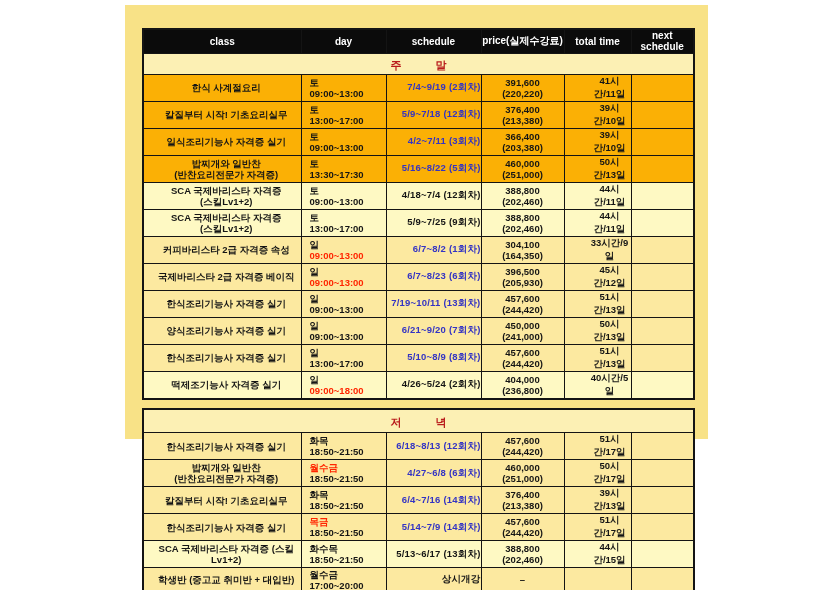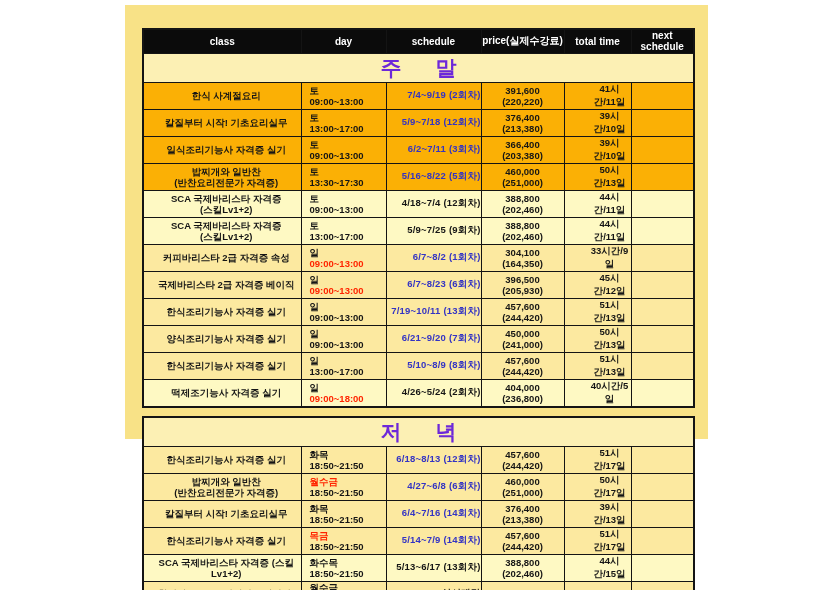--- a/index.html
+++ b/index.html
@@ -30,21 +30,21 @@
     background: #0b0b0b; color: #ffffff;
     font-size: 10px; font-weight: bold;
     height: 24px; text-align: center;
   }
   .section-row td {
     background: #FCF0B4; height: 21px;
     text-align: center; vertical-align: middle;
   }
   .evening .section-row td { height: 24px; }
   .sec-title {
-    font-size: 21px; font-weight: bold; color: #6d28d9;
+    font-size: 11px; font-weight: bold; color: #b91c1c;
     letter-spacing: 34px; margin-right: -34px;
   }
   tr.row td {
     height: 27px; font-size: 9.5px; font-weight: bold;
     color: #151515; vertical-align: middle;
   }
   .evening tr.row td { height: 25px; }
   .bg-orange td { background: #FBB005; }
   .bg-yellow td { background: #fef9c3; }
   .bg-light  td { background: #FCE9A0; }
@@ -113,21 +113,21 @@
 (213,380)</td>
             <td class="c-total">39시간/10일</td>
             <td class="c-next"></td>
           </tr>
           <tr class="row bg-orange">
             <td class="c-class">일식조리기능사 자격증 실기</td>
             <td class="c-day">
               <div>토</div>
               <div>09:00~13:00</div>
             </td>
-            <td class="c-schedule sched-blue">6/2~7/11 (3회차)</td>
+            <td class="c-schedule sched-blue">4/2~7/11 (3회차)</td>
             <td class="c-price">366,400
 (203,380)</td>
             <td class="c-total">39시간/10일</td>
             <td class="c-next"></td>
           </tr>
           <tr class="row bg-orange">
             <td class="c-class">밥찌개와 일반찬
 (반찬요리전문가 자격증)</td>
             <td class="c-day">
               <div>토</div>

